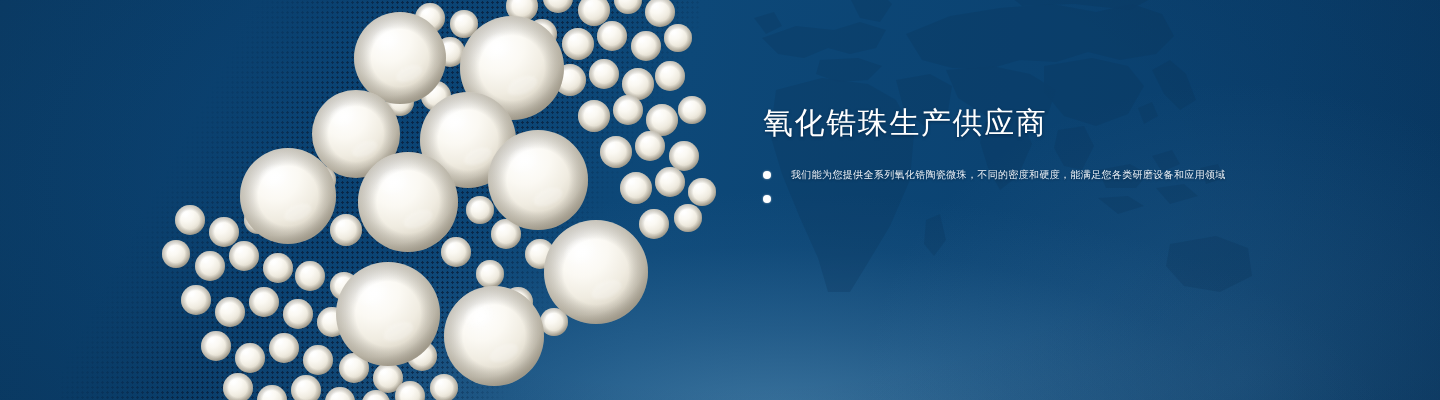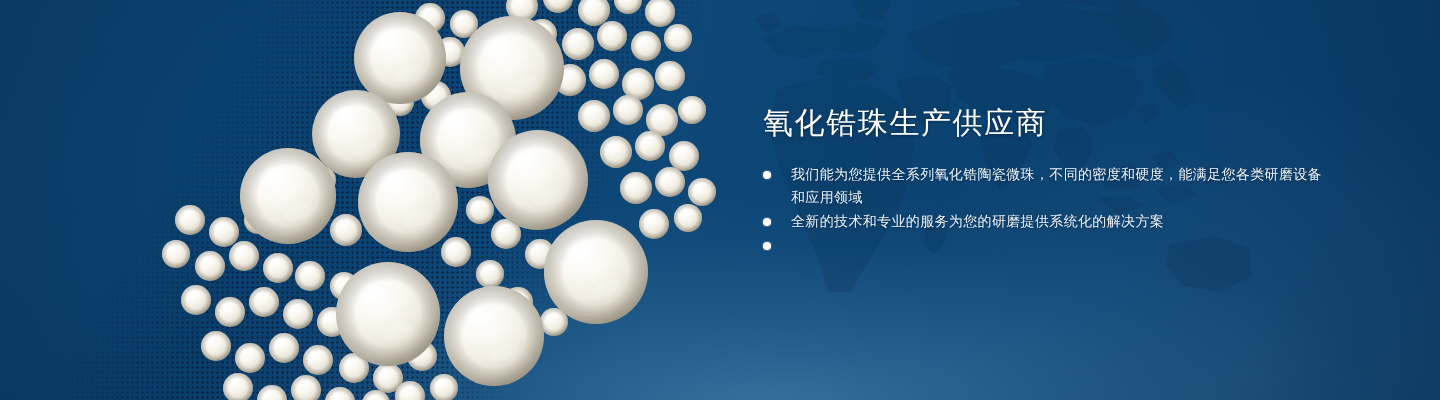--- a/index.html
+++ b/index.html
@@ -103,21 +103,21 @@
     text-shadow:0 1px 3px rgba(2,22,45,.55);
     white-space:nowrap;
   }
   .bullets{
     margin-top:21px;
     list-style:none;
   }
   .bullet{
     position:relative;
     padding-left:28px;
-    font-size:14px;
+    font-size:10px;
     line-height:23px;
     color:#eef4fa;
     letter-spacing:.35px;
     text-shadow:0 1px 2px rgba(2,22,45,.5);
     margin-bottom:1px;
   }
   .bullet .dot{
     position:absolute;
     left:0; top:8px;
     width:8px; height:8px;
@@ -512,21 +512,17 @@
 
   <div class="copy">
     <div class="headline">氧化锆珠生产供应商</div>
     <ul class="bullets">
       <li class="bullet">
         <span class="dot"></span>
         <span>我们能为您提供全系列氧化锆陶瓷微珠，不同的密度和硬度，能满足您各类研磨设备和应用领域</span>
       </li>
       <li class="bullet">
         <span class="dot"></span>
-        <span>全新的技术和专业的服务为您的研磨提供系统化的解决方案</span>
-      </li>
-      <li class="bullet">
-        <span class="dot"></span>
       </li>
     </ul>
   </div>
 
 </div>
 
 </body></html>

